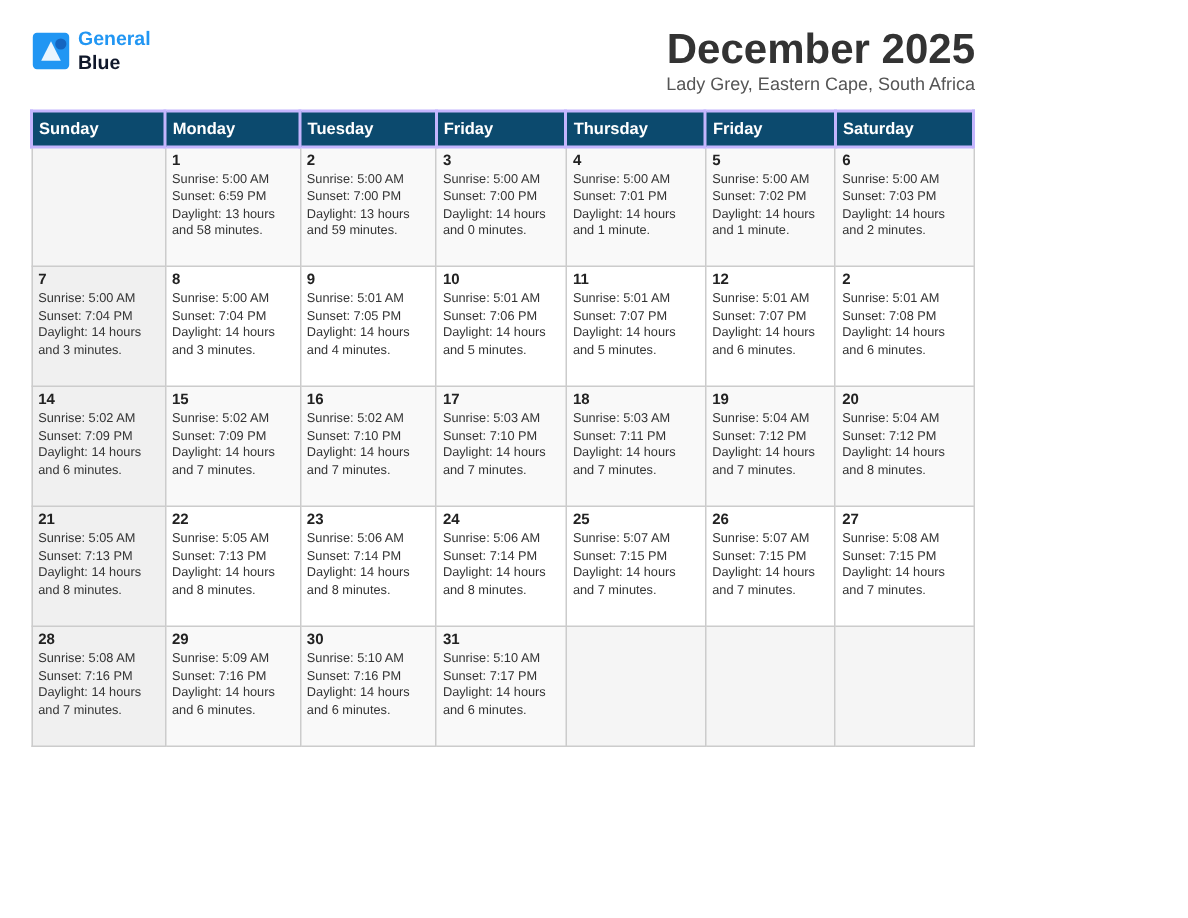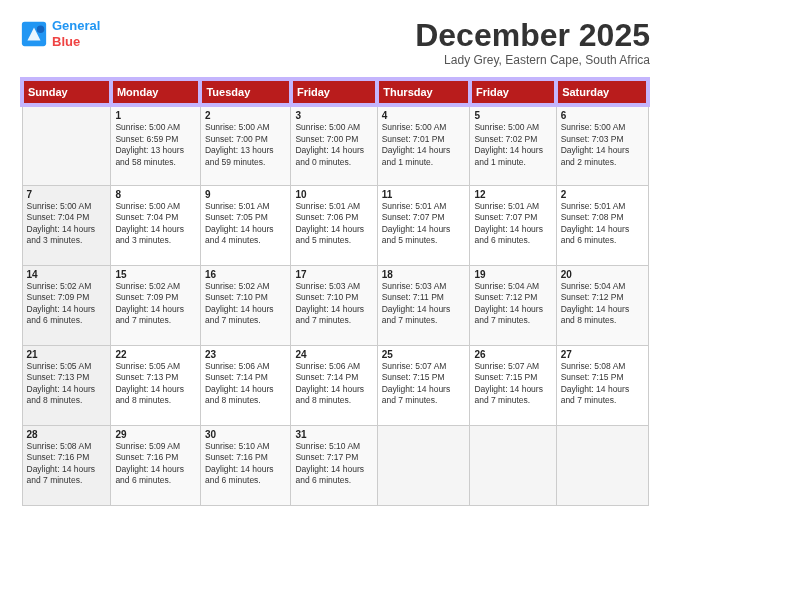--- a/index.html
+++ b/index.html
@@ -37,43 +37,43 @@
       color: #2196f3;
     }
     .logo-icon {
       width: 28px;
       height: 28px;
     }
     .title-block {
       text-align: right;
     }
     .title-block h1 {
-      font-size: 32px;
+      font-size: 28px;
       font-weight: bold;
       color: #333;
       line-height: 1.1;
     }
     .title-block h2 {
       font-size: 12px;
       font-weight: normal;
       color: #555;
     }
     .calendar {
       width: 100%;
       border-collapse: collapse;
       font-size: 9.5px;
     }
     .calendar thead th {
-      background: #b91c1c;
+      background: #0c4a6e;
       color: #fff;
       font-size: 11px;
       font-weight: bold;
       padding: 5px 4px;
       text-align: left;
-      border: 4px solid #c4b5fd;
+      border: 2px solid #c4b5fd;
     }
     .calendar tbody td {
       border: 1px solid #ccc;
       vertical-align: top;
       padding: 3px 4px;
       width: 113px;
       height: 80px;
       background: #fff;
     }
     .calendar tbody tr:nth-child(odd) td {
@@ -107,21 +107,21 @@
 <div class="page">
   <div class="header">
     <div class="logo">
       <svg class="logo-icon" viewBox="0 0 30 30">
         <rect x="2" y="2" width="26" height="26" rx="3" fill="#2196f3"></rect>
         <polygon points="8,22 15,8 22,22" fill="white" opacity="0.9"></polygon>
         <circle cx="22" cy="10" r="4" fill="#1565c0"></circle>
       </svg>
       <div class="logo-text">
         <div><span>General</span></div>
-        <div><span style="color:#ef4444">Blue</span></div>
+        <div><span style="color:#0f172a">Blue</span></div>
       </div>
     </div>
     <div class="title-block">
       <h1>December 2025</h1>
       <h2>Lady Grey, Eastern Cape, South Africa</h2>
     </div>
   </div>
 
   <table class="calendar">
     <thead>

